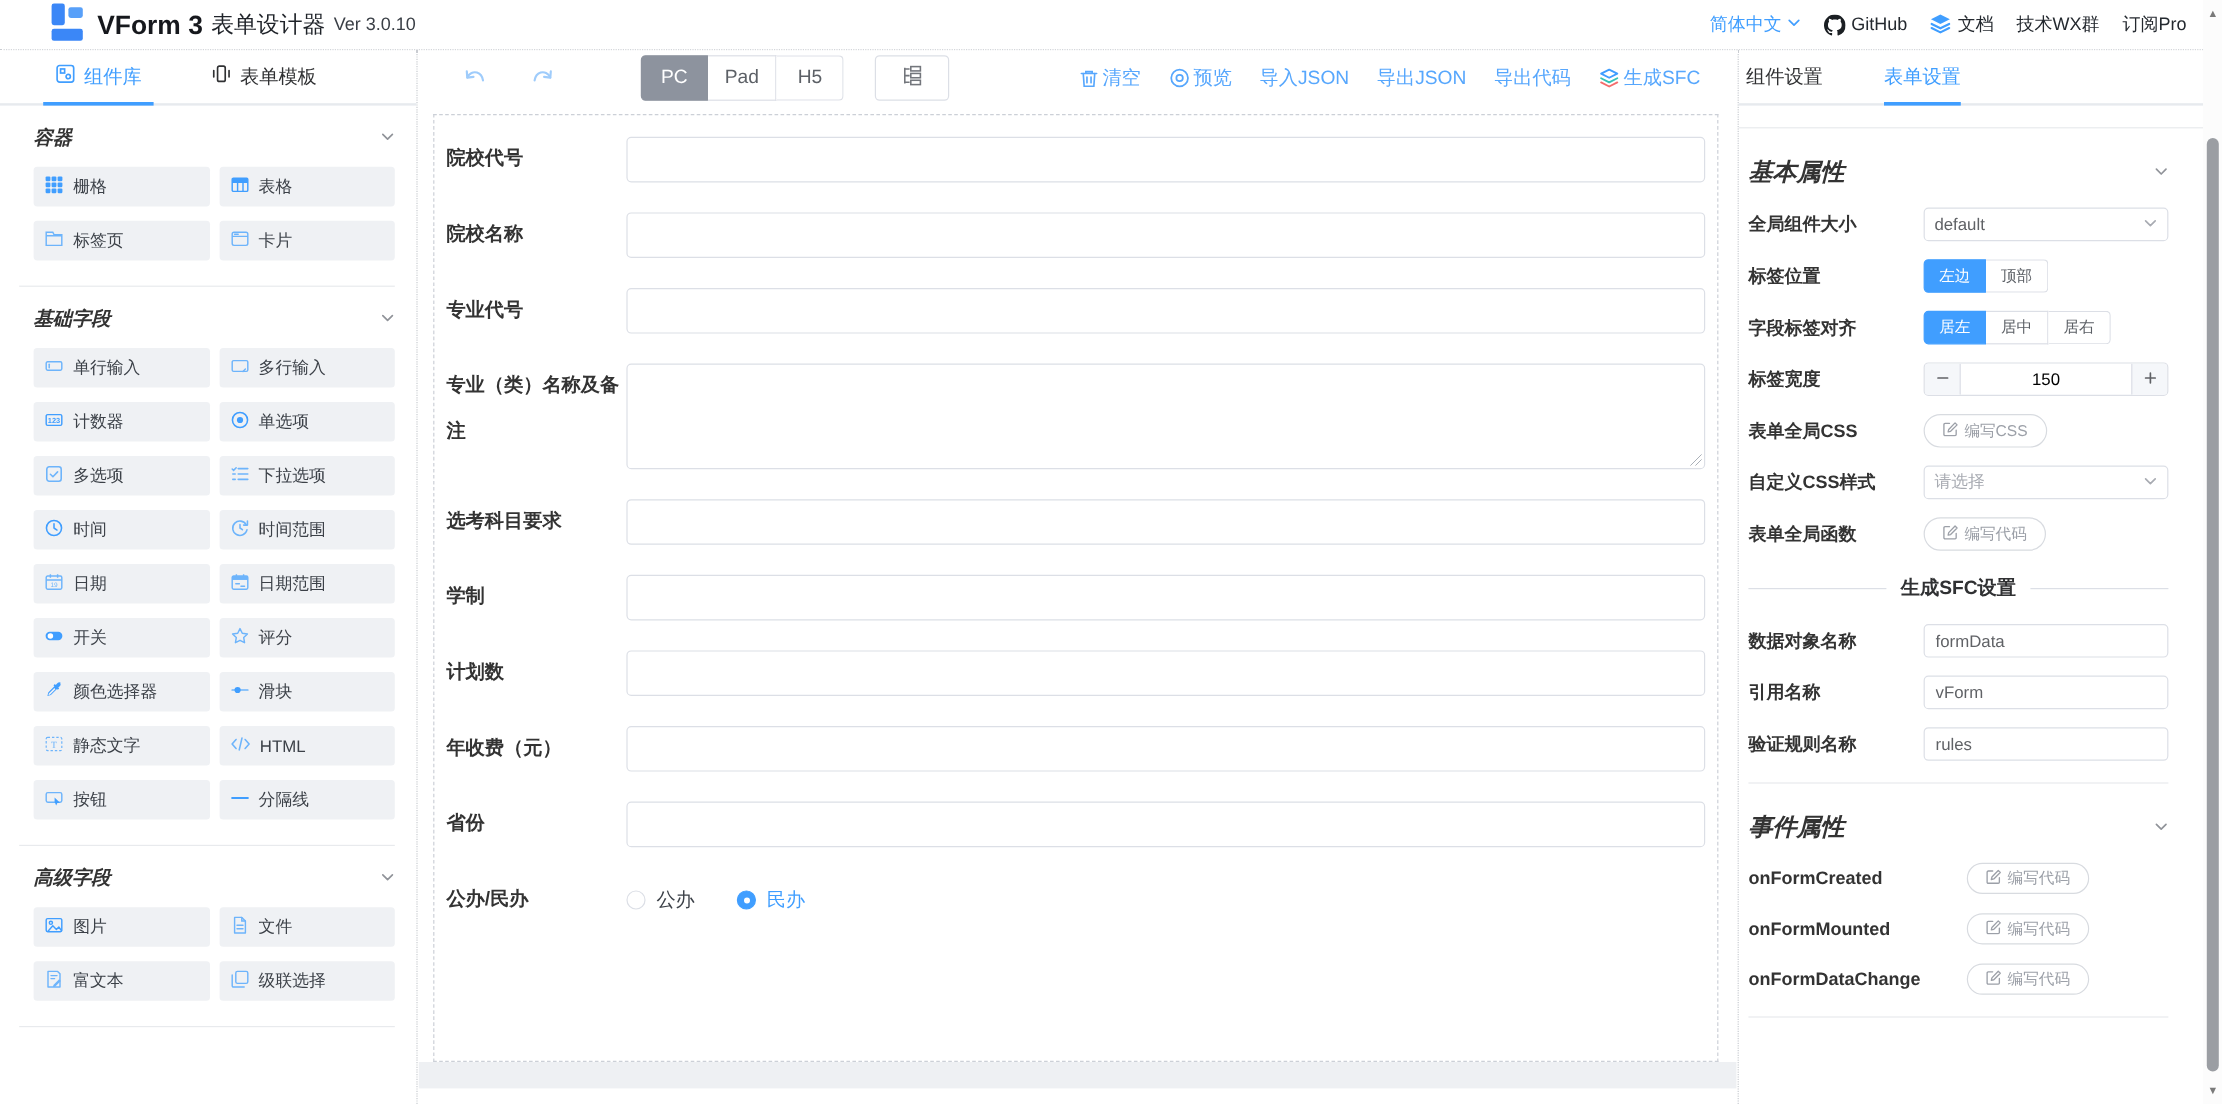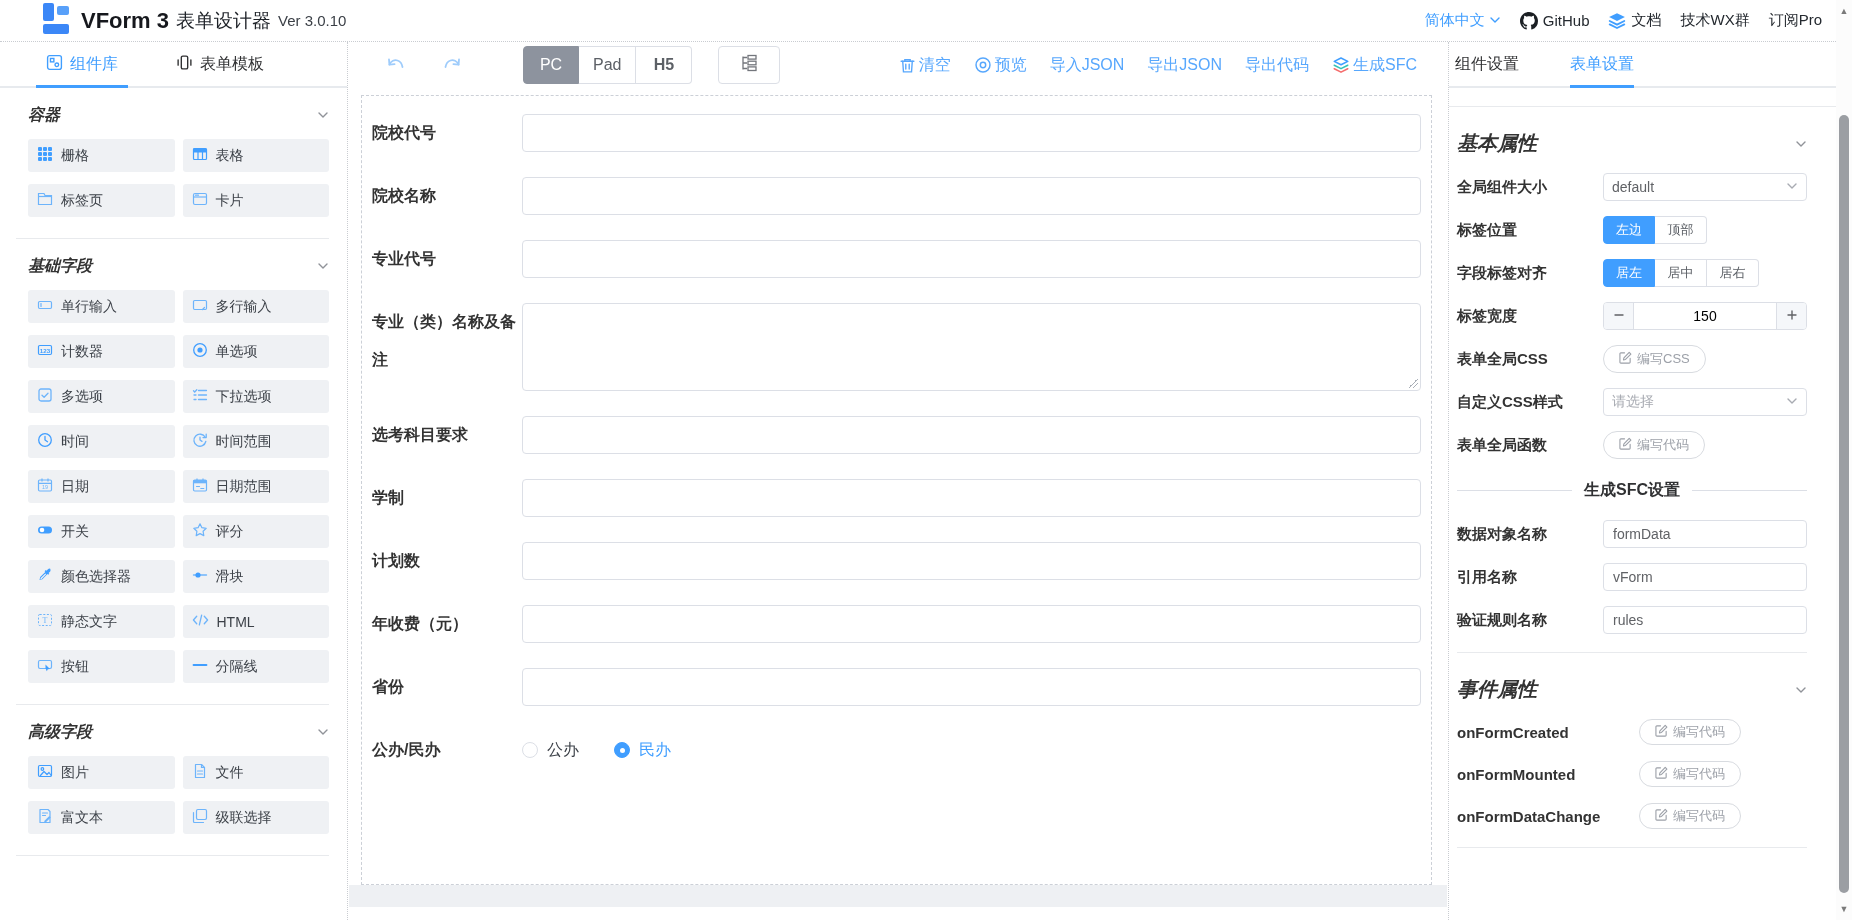--- a/index.html
+++ b/index.html
@@ -13,21 +13,21 @@
   .logo { position:relative; width:28px; height:31px; margin-top:-4px; flex:0 0 auto; }
   .logo i { position:absolute; background:#3b87f7; border-radius:2px; }
   .logo .l1 { left:0; top:0; width:11px; height:18px; }
   .logo .l2 { left:14px; top:3px; width:12px; height:9px; background:#58a0f9; }
   .logo .l3 { left:0; top:21px; width:26px; height:10px; }
   .brand-title { font-size:22px; font-weight:bold; color:#16181d; margin-left:10px; }
   .brand-sub { font-size:19px; color:#1f2329; margin-left:7px; }
   .brand-ver { font-size:15px; color:#3a3f46; margin-left:7px; }
   .header-right { margin-left:auto; display:flex; align-items:center; gap:19px; padding-right:14px; font-size:15px; color:#24292f; }
   .lang { color:#409eff; display:flex; align-items:center; gap:4px; cursor:pointer; }
-  .hlink { display:flex; align-items:center; gap:5px; cursor:pointer; }
+  .hlink { display:flex; align-items:flex-start; gap:5px; cursor:pointer; }
   .hlink svg { display:block; }
 
   
   .scrollbar { position:absolute; right:0; top:0; width:16px; height:920px; background:#fcfcfc; }
   .sb-arrow { position:absolute; left:0; width:16px; height:14px; display:flex; align-items:center; justify-content:center; color:#7a7a7a; font-size:9px; }
   .sb-up { top:4px; } .sb-down { bottom:4px; }
   .sb-thumb { position:absolute; left:3px; top:115px; width:10px; height:778px; background:#9b9ea3; border-radius:6px; }
 
   
   .left-panel  { position:absolute; left:0; top:42px; width:348px; height:878px; border-right:1px dotted #c9ccd1; background:#fff; }
@@ -45,25 +45,25 @@
   .section-title .chev { margin-left:auto; color:#909399; font-style:normal; }
   .widget-grid { margin-top:13px; display:grid; grid-template-columns:1fr 1fr; column-gap:8px; row-gap:12px; }
   .widget-item { height:33px; background:#eff1f4; border-radius:3px; display:flex; align-items:center; gap:8px; padding-left:9px; font-size:14px; color:#3c4148; cursor:grab; }
   .widget-item svg { flex:0 0 auto; }
   .lp-divider { border:none; border-top:1px solid #e8eaed; margin:21px 0 0 -12px; }
 
   
   .toolbar { height:46px; display:flex; align-items:center; padding:0 30px 0 30px; }
   .tb-icon-btn { color:#9fccfb; cursor:pointer; display:flex; align-items:center; }
   .tb-undo { margin-left:6px; } .tb-redo { margin-left:34px; }
-  .device-group { display:flex; margin-left:16px; height:38px; border-radius:4px;padding-left:44px; }
+  .device-group { display:flex; margin-left:27px; height:38px; border-radius:4px;padding-left:44px; }
   .device-btn { min-width:56px; padding:0 14px; display:flex; align-items:center; justify-content:center;
                 font-size:16px; color:#5c6066; background:#fff; border:1px solid #dcdfe6; border-left:none; cursor:pointer; }
   .device-btn:first-child { border-left:1px solid #dcdfe6; border-radius:4px 0 0 4px; }
-  .device-btn:last-child { border-radius:0 4px 4px 0;font-weight:bold; }
+  .device-btn:last-child { border-radius:0 4px 4px 0; }
   .device-btn.on { background:#8d939e; border-color:#8d939e; color:#fff; }
   .outline-btn { margin-left:26px; width:62px; height:38px; border:1px solid #dcdfe6; border-radius:4px; background:#fff;
                  display:flex; align-items:center; justify-content:center; color:#73767c; cursor:pointer; }
   .tb-actions { margin-left:auto; display:flex; align-items:center; gap:23px; }
   .tb-action { display:flex; align-items:center; gap:3px; font-size:16px; color:#57a7fd; cursor:pointer; }
   .tb-action svg { display:block; }
 
   
   .canvas { position:absolute; left:12px; right:15px; top:53px; height:790px; border:1px dashed #ccd0d7; background:#fff; padding:18px 10px; overflow:hidden; }
   .form-row { display:flex; margin-bottom:25px; }

